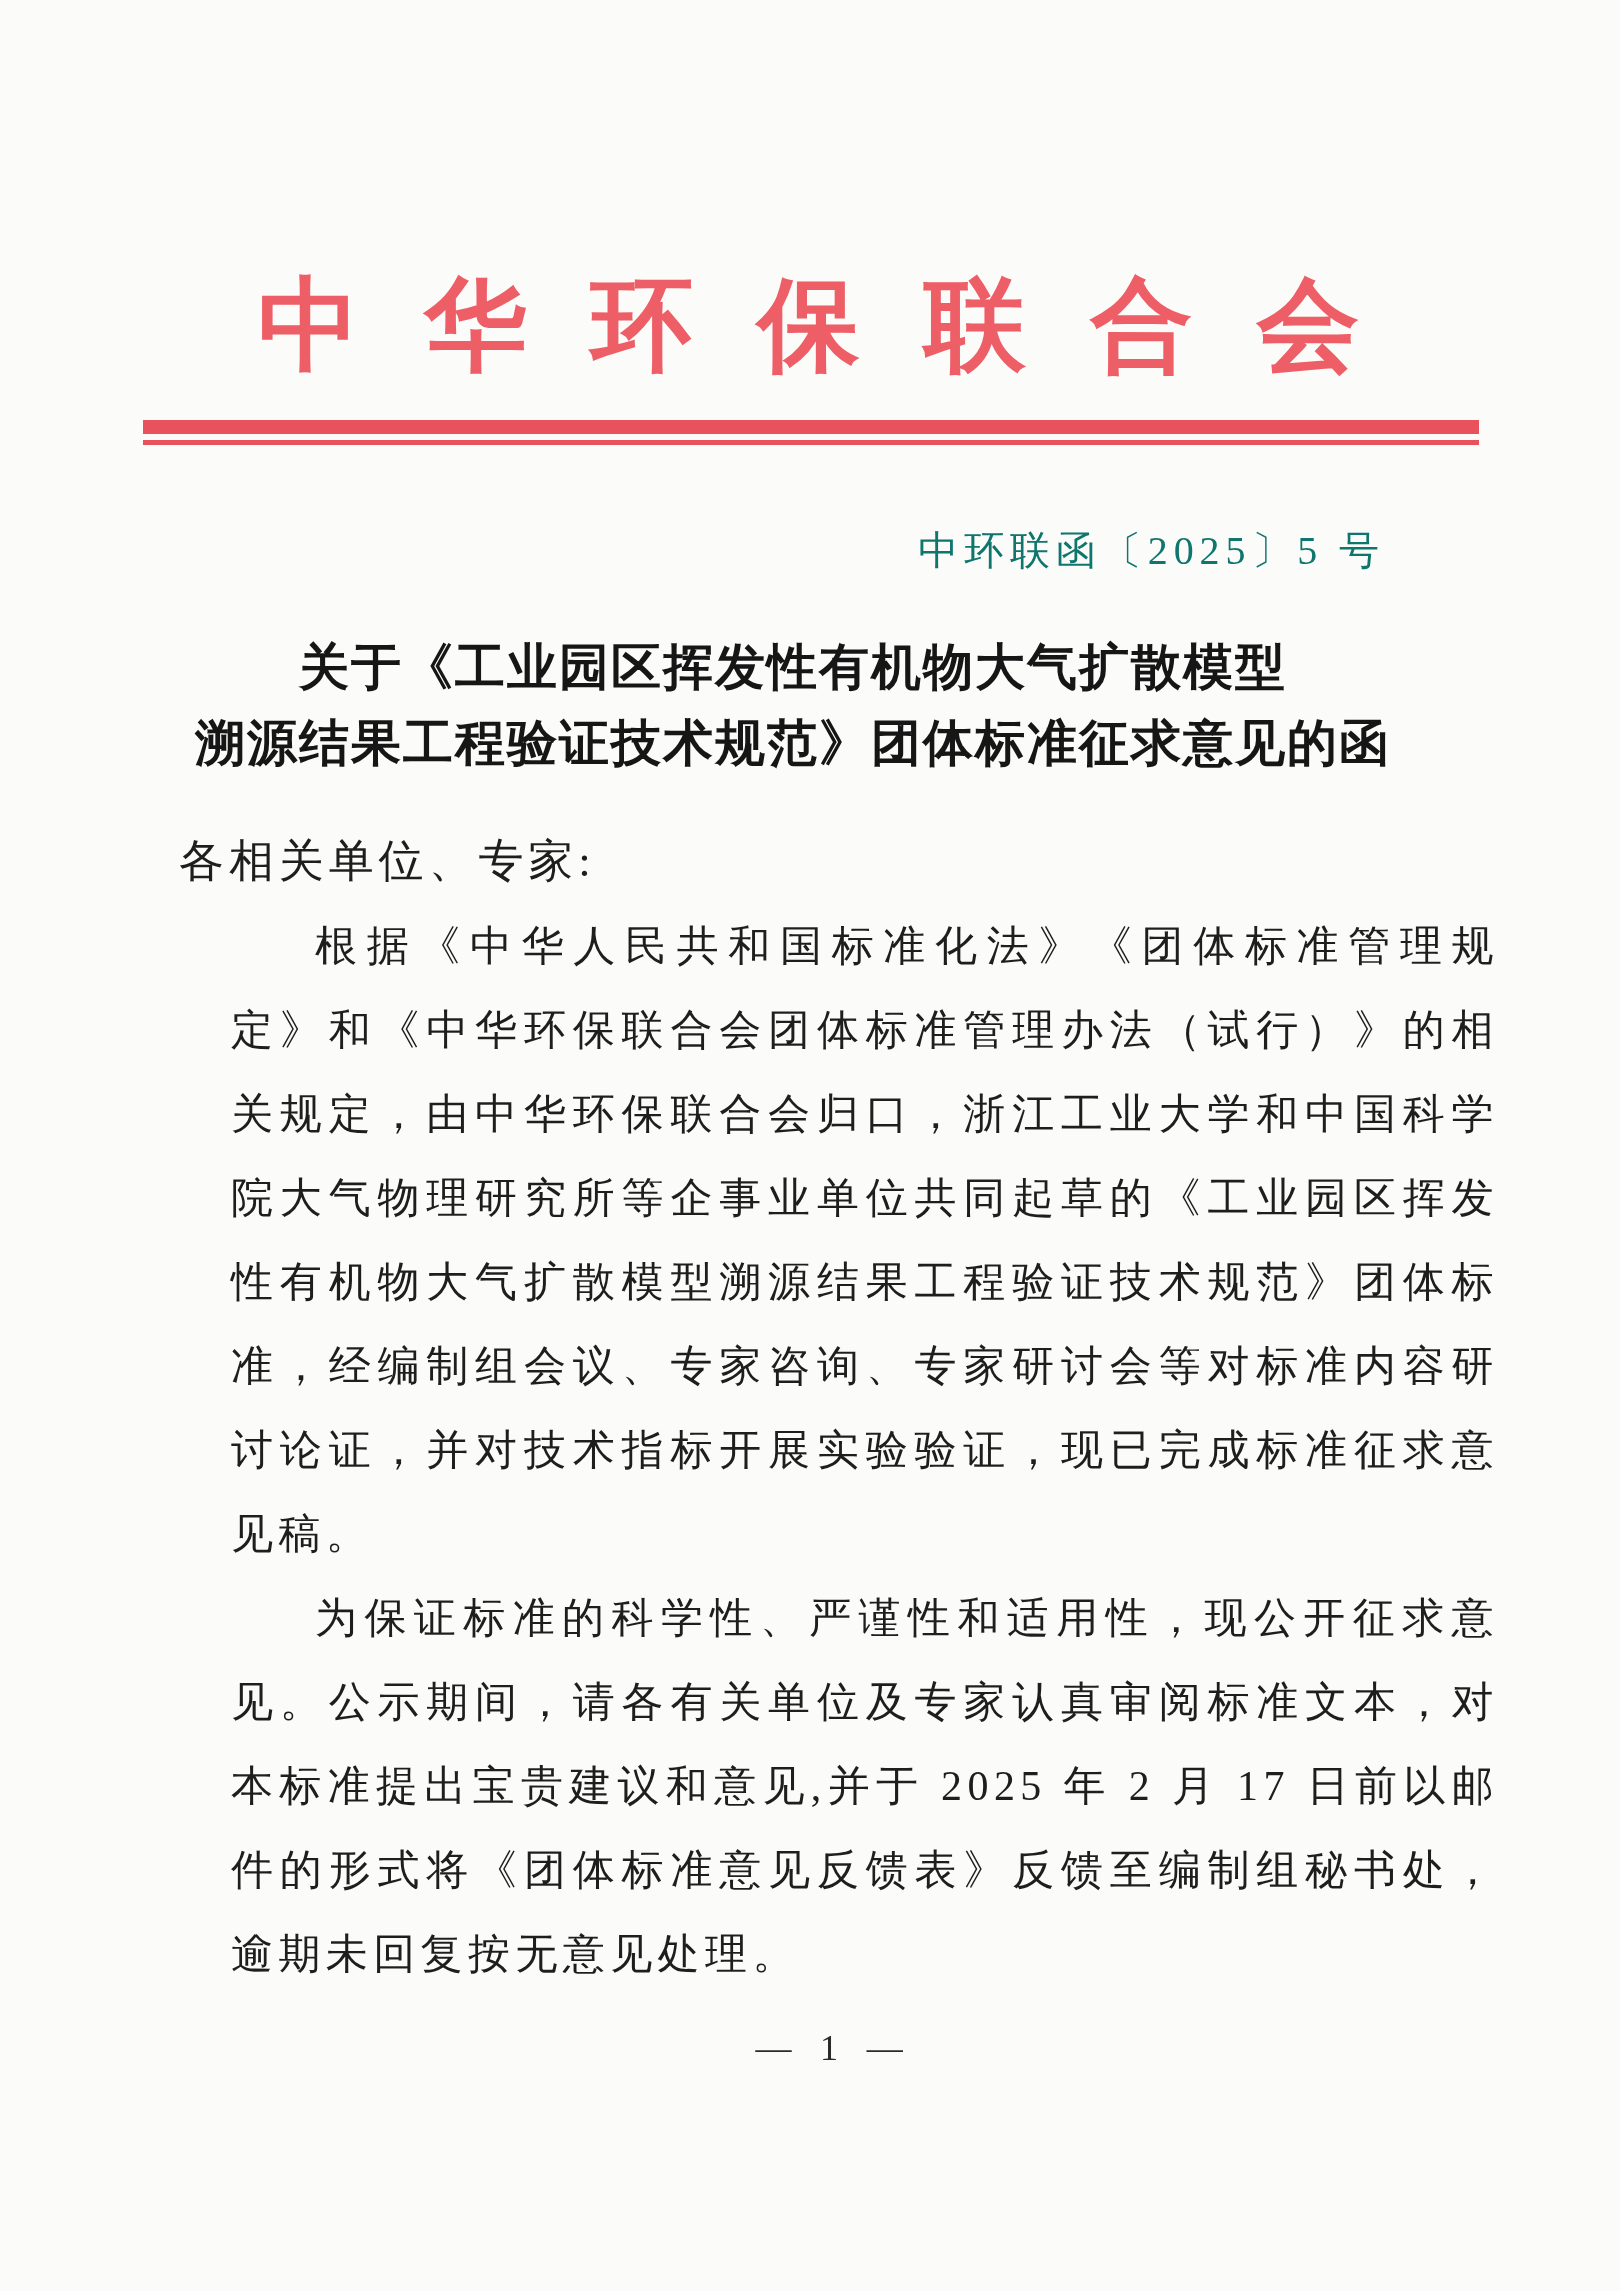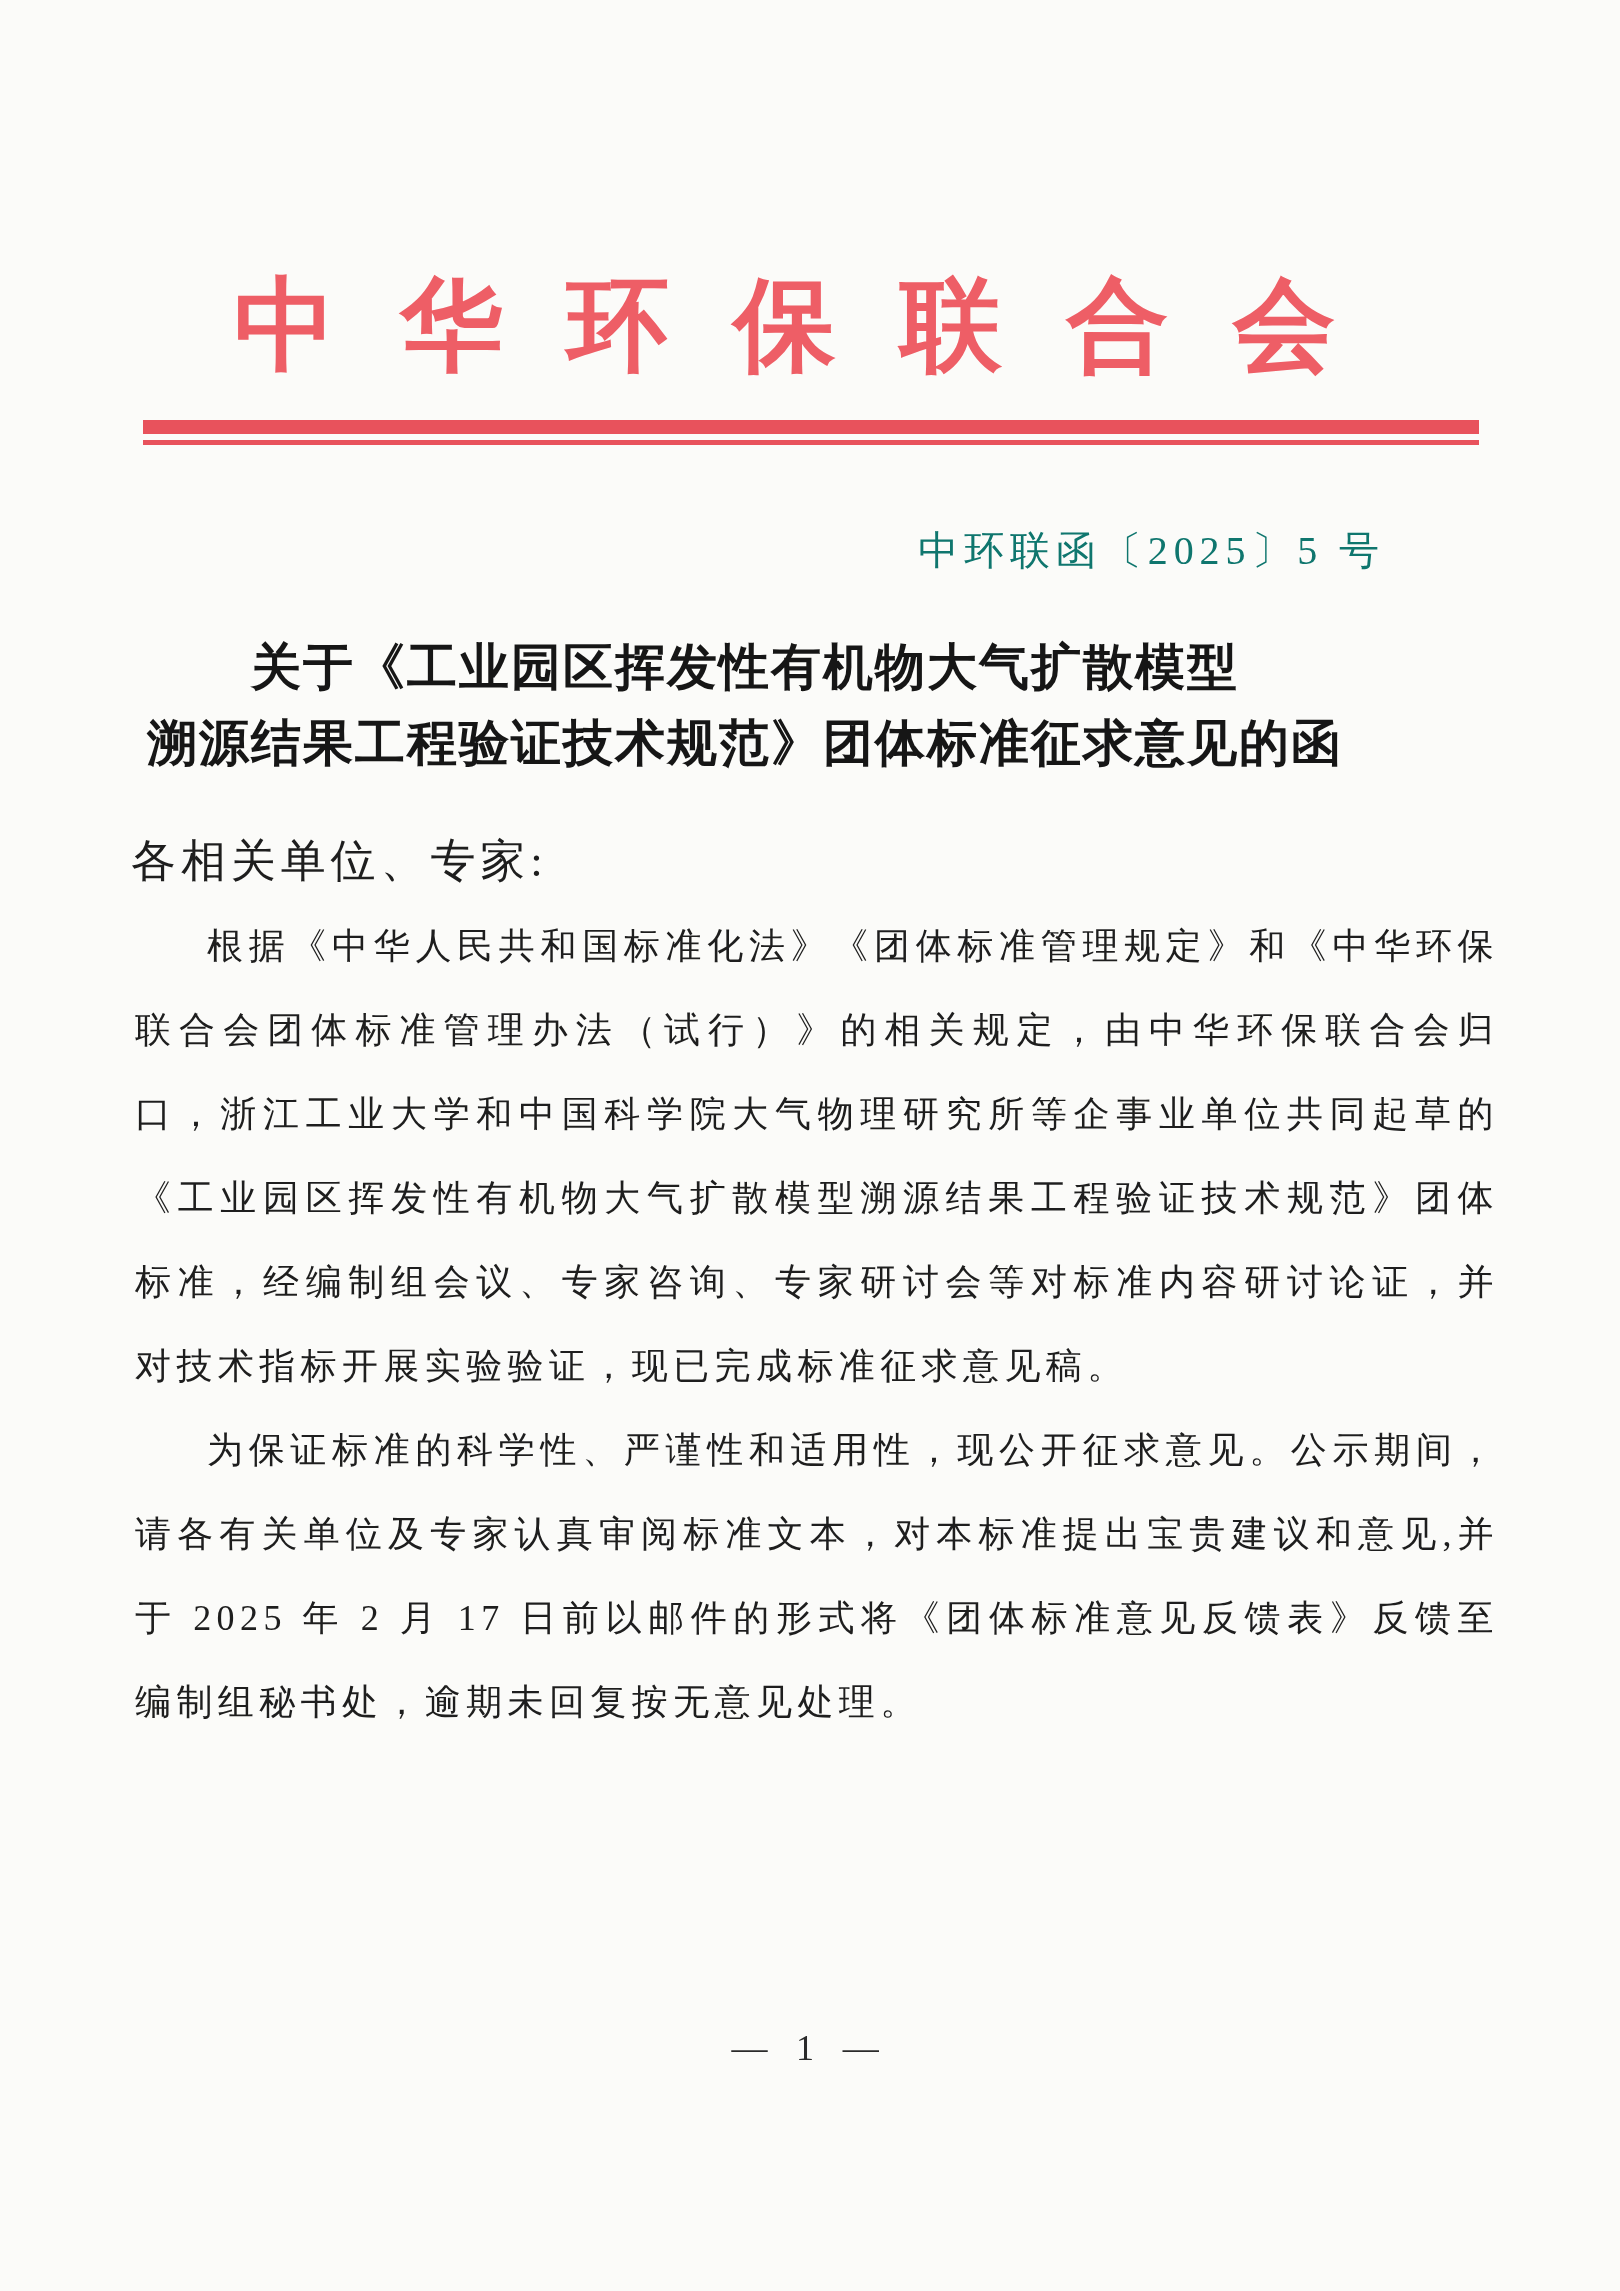--- a/index.html
+++ b/index.html
@@ -1,15 +1,15 @@
 <!DOCTYPE html>
 <html><head>
 <meta charset="utf-8">
 <style>
-  * { box-sizing: border-box; }
+  * { box-sizing: border-box; padding-left: 48px; }
   html, body { margin: 0; padding: 0; background: #e9e9e9; }
 
   .page {
     position: relative;
     width: 1620px;
     height: 2292px;
     margin: 0 auto;
     background: #fbfbf9;
     overflow: hidden;
     color: #1e1e1e;
@@ -88,21 +88,21 @@
     letter-spacing: 4.9px;
     white-space: nowrap;
   }
 
   
   .body-text {
     position: absolute;
     top: 904px;
     left: 135px;
     width: 1364px;
-    font-size: 36px;
+    font-size: 42px;
     line-height: 84px;
     letter-spacing: 5.4px;
     text-align: justify;
     text-justify: inter-ideograph;
     color: #1e1e1e;
   }
   .body-text p {
     margin: 0;
     text-indent: 2em;
     word-break: break-all;

